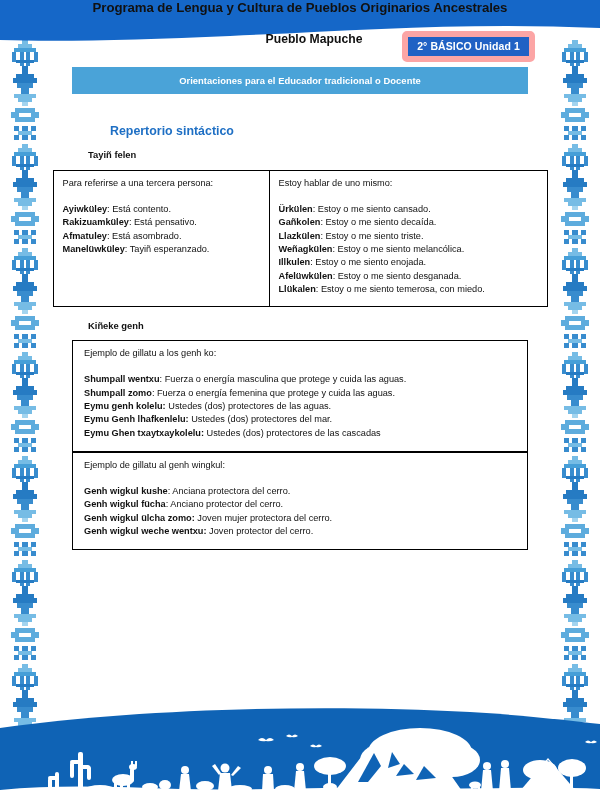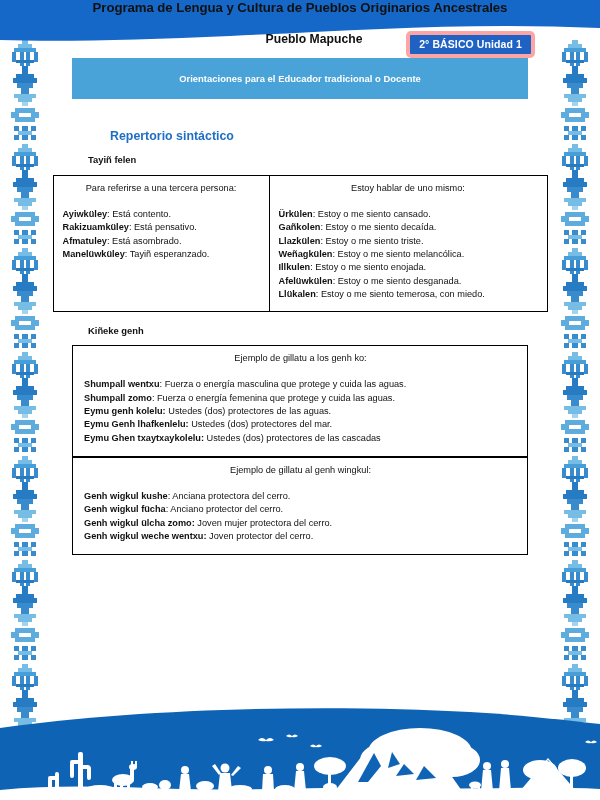--- a/index.html
+++ b/index.html
@@ -33,21 +33,21 @@
     z-index: 2;
     pointer-events: none;
   }
   .top-banner svg { display: block; }
 
   .unit-badge {
     position: absolute;
     top: 31px;
     right: 65px;
     background: #2061c4;
-    border: 4px solid #fca5a5;
+    border: 6px solid #fca5a5;
     border-radius: 5px;
     color: #ffffff;
     font-size: 10.5px;
     font-weight: bold;
     letter-spacing: .1px;
     padding: 3px 9px 4px 9px;
     z-index: 4;
     white-space: nowrap;
     box-shadow: 0 0 0 0 rgba(0,0,0,0);
   }
@@ -99,23 +99,23 @@
     margin: 0;
     padding-top: 17px;
     text-align: center;
     font-size: 12.2px;
     font-weight: bold;
     color: #111111;
     padding-left: 28px;
   }
 
   .blue-box {
-    margin: 12px auto 0 auto;
+    margin: 21px auto 0 auto;
     width: 456px;
-    height: 41px;
+    height: 27px;
     background: #4aa3d8;
     display: flex;
     align-items: center;
     justify-content: center;
   }
   .blue-box-label {
     color: #ffffff;
     font-size: 9.4px;
     font-weight: bold;
     text-align: center;
@@ -156,21 +156,20 @@
     padding: 7px 9px 10px 9px;
   }
   .tbl.two-col td.col-a { width: 197px; }
   .tbl.two-col td.col-b { width: 259px; }
 
   .cell-head {
     font-size: 9.2px;
     color: #111111;
     margin: 0 0 13px 0;
     line-height: 1.3;
-    text-align: center;
   }
   .entry {
     font-size: 9.2px;
     color: #111111;
     line-height: 1.45;
     margin: 0;
   }
   .entry .term { font-weight: bold; }
 
   .tbl.one-col { margin-top: 9px; }

